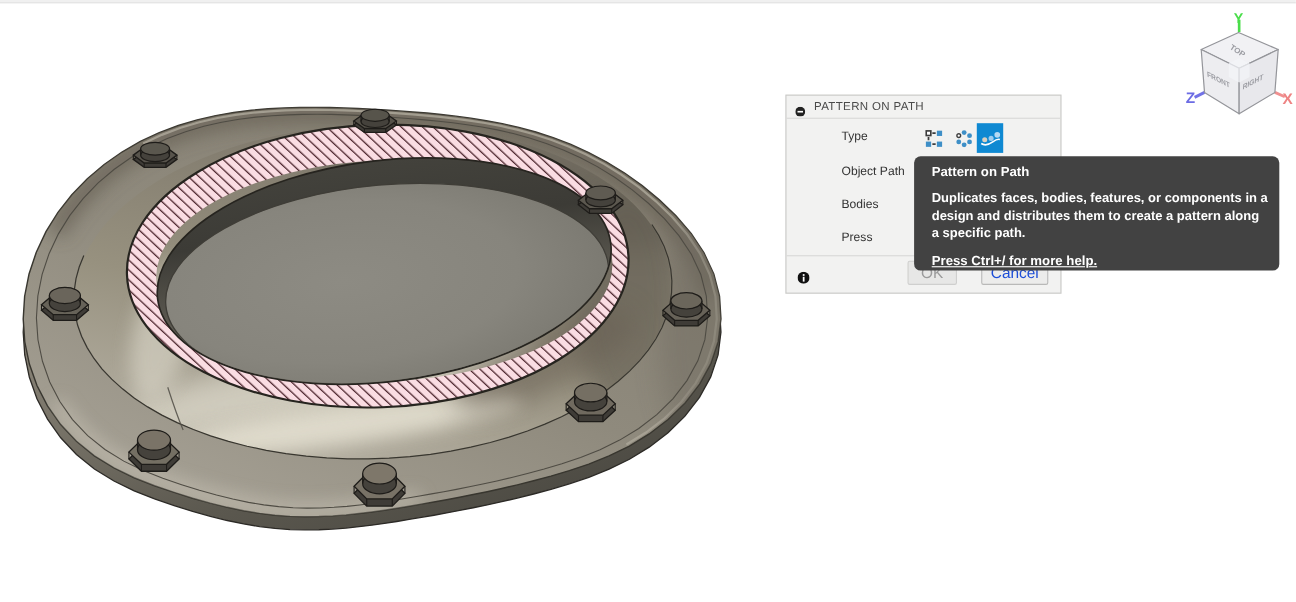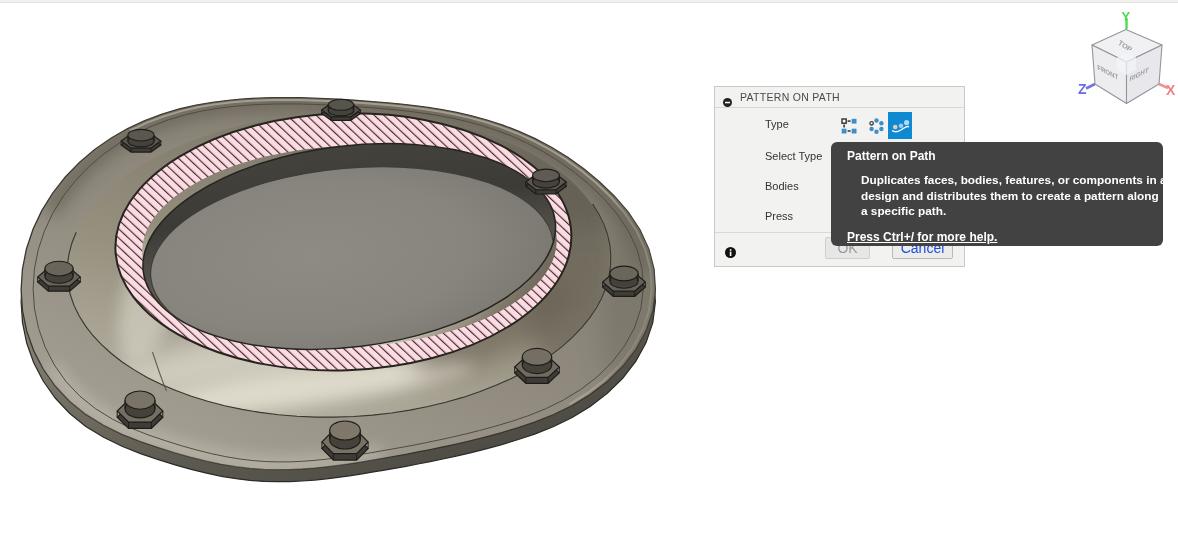--- a/index.html
+++ b/index.html
@@ -15,21 +15,21 @@
 #pathbtn { position:absolute; left:137px; top:1px; width:24px; height:27px; background:#0f89d2; text-align:center; padding-top:7px; }
 .wbox { position:absolute; background:#fff; border:1px solid #c2c2c0; border-radius:2px; white-space:nowrap; }
 .btxt { font-size:11px; vertical-align:4px; margin-left:5px; }
 #dlg-foot { position:absolute; left:0; top:145px; width:100%; height:35px; border-top:1px solid #d8d8d6; }
 .btn { position:absolute; top:4px; height:22px; font-size:14px; text-align:center; background:#ececeb; border:1px solid #b9b9b8; border-radius:2px; }
 #okbtn { left:110px; width:45px; color:#9b9b9b; background:#e7e7e6; border-color:#cfcfce; line-height:20px; }
 #cancelbtn { left:177px; width:61px; color:#1d4ed8; line-height:20px; }
 #tip { position:absolute; left:831px; top:142px; width:332px; height:104px; background:#424242;
   border-radius:6px; color:#fff; z-index:10; }
 #tip-title { position:absolute; left:16px; top:7px; font-size:12px; font-weight:bold; }
-#tip-body { position:absolute; left:16px; top:31px; width:315px; font-size:11.8px; font-weight:bold; line-height:15.7px;margin-left:14px; }
+#tip-body { position:absolute; left:16px; top:31px; width:315px; font-size:11.8px; font-weight:bold; line-height:15.7px; }
 #tip-press { position:absolute; left:16px; top:88px; font-size:12px; font-weight:bold;text-decoration:underline; }
 </style></head>
 <body>
 <div id="topbar"></div>
 
 <svg width="1178" height="547" viewBox="0 0 1178 547" style="position:absolute;left:0;top:0">
 <defs>
   <linearGradient id="flange" x1="0.12" y1="0.95" x2="0.8" y2="0.05">
     <stop offset="0" stop-color="#a7a296"></stop>
     <stop offset="0.5" stop-color="#8f8a7d"></stop>
@@ -269,21 +269,21 @@
       <circle cx="2.6" cy="5.3" r="1.7" fill="#fff" stroke="#404040" stroke-width="1.3"></circle>
     </svg></span>
     <span id="pathbtn"><svg width="19" height="15" viewBox="0 0 19 15">
       <path d="M1,11.5 C4,13.5 8,12.5 11.5,10 C14,8.2 16.5,7.2 18,7.8" fill="none" stroke="#fdfdfd" stroke-width="1.5"></path>
       <circle cx="4.2" cy="8" r="2.3" fill="#d9d0c1"></circle>
           <circle cx="10" cy="6.8" r="2.3" fill="#9ecdef"></circle>
           <circle cx="15.6" cy="3.6" r="2.6" fill="#b5d9f3"></circle>
     </svg></span>
   </div>
   <div class="row" style="top:54px">
-      <span class="lbl" style="top:9px">Select Type</span>
+      <span class="lbl" style="top:9px">Object Path</span>
     <span class="wbox" style="left:84px;top:2px;width:160px;height:24px">
       <svg width="14" height="17" viewBox="0 0 14 17" style="margin:3px 0 0 5px">
         <path d="M2,3.5 L2,13 A5,2.7 0 0 0 12,13 L12,3.5" fill="#e8e8e6" stroke="#555" stroke-width="1.1"></path>
         <ellipse cx="7" cy="3.5" rx="5" ry="2.7" fill="#f2f2f0" stroke="#555" stroke-width="1.1"></ellipse>
       </svg><span class="btxt" style="color:#333">Bodies</span>
     </span>
   </div>
   <div class="row" style="top:84px">
       <span class="lbl" style="top:9px">Bodies</span>
     <span class="wbox" style="left:82px;top:1px;width:80px;height:26px;background:#0f89d2;border-color:#0f89d2">

